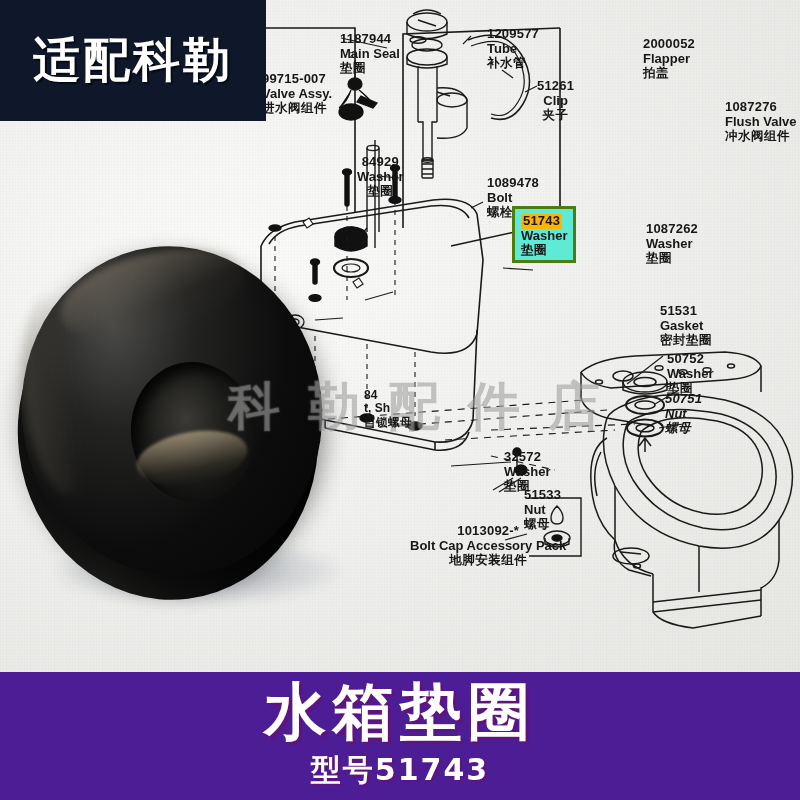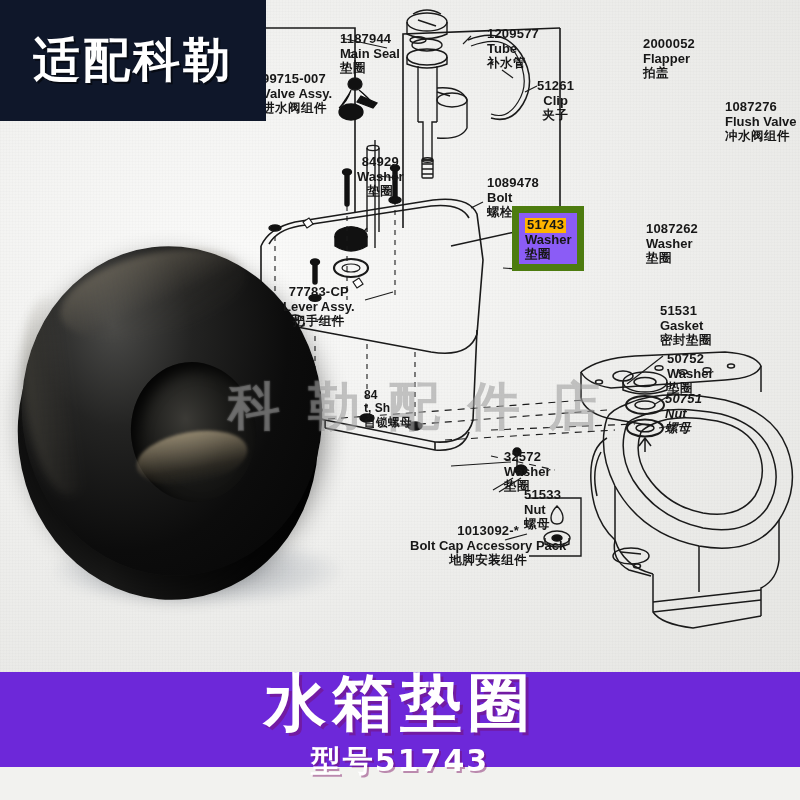--- a/index.html
+++ b/index.html
@@ -36,23 +36,23 @@
   }
   .brand-banner .txt{
     color:#fff; font-size:47px; font-weight:bold; letter-spacing:3px;
     font-family:"DejaVu Sans","Liberation Sans",sans-serif;
     text-shadow:2px 2px 0 rgba(0,0,0,.55);
     white-space:nowrap;
   }
 
   
   .bottom-banner{
-    position:absolute; left:0; top:672px; width:800px; height:95px;
-    background:#6d28d9;
-    display:flex; flex-direction:column; align-items:center; justify-content:space-between;
+    position:absolute; left:0; top:672px; width:800px; height:128px;
+    background:#4c1d95;
+    display:flex; flex-direction:column; align-items:center; justify-content:center;
     z-index:40;
   }
   .bottom-banner .title{
     color:#ffffff; font-size:62px; font-weight:bold; letter-spacing:6px;
     font-family:"DejaVu Sans","Liberation Sans",sans-serif;
     line-height:1.0;
     text-shadow:3px 3px 0 rgba(120,10,95,.45);
     white-space:nowrap;
   }
   .bottom-banner .model{
@@ -130,22 +130,22 @@
   }
   .lbl .num{ font-size:13px; font-weight:bold; letter-spacing:.2px; display:block; }
   .lbl .en { font-size:13px; font-weight:bold; display:block; }
   .lbl .cn { font-size:12.5px; font-weight:bold; display:block; letter-spacing:.5px;}
   .lbl.sm .num, .lbl.sm .en { font-size:12px; }
   .lbl.sm .cn { font-size:11.5px; }
   .lbl.ctr{ text-align:center; }
 
   
   .lbl.hot{
-    border:7px solid #4d7c0f;
-    background:#8b5cf6;
+    border:3px solid #4d7c0f;
+    background:#5eead4;
     padding:2px 6px 3px 6px;
     z-index:33;
   }
   .lbl.hot .num{ background:#ffb400; display:inline-block; padding:0 2px; }
 
   
   .watermark{
     position:absolute; left:228px; top:372px; width:560px; height:62px;
     z-index:28; pointer-events:none;
     font-family:"DejaVu Sans","Liberation Sans",sans-serif;
@@ -412,25 +412,20 @@
     <span class="cn">垫圈</span>
   </div>
 
   <div class="lbl" style="left:646px; top:222px;">
     <span class="num">1087262</span>
     <span class="en">Washer</span>
     <span class="cn">垫圈</span>
   </div>
 
 
-  <div class="lbl ctr" style="left:283px; top:285px;">
-    <span class="num">77783-CP</span>
-    <span class="en">Lever Assy.</span>
-    <span class="cn">把手组件</span>
-  </div>
 
   <div class="lbl sm" style="left:364px; top:389px;">
     <span class="num">84</span>
     <span class="en">t, Sh</span>
     <span class="cn">自锁螺母</span>
   </div>
 
   <div class="lbl" style="left:660px; top:304px;">
     <span class="num">51531</span>
     <span class="en">Gasket</span>

